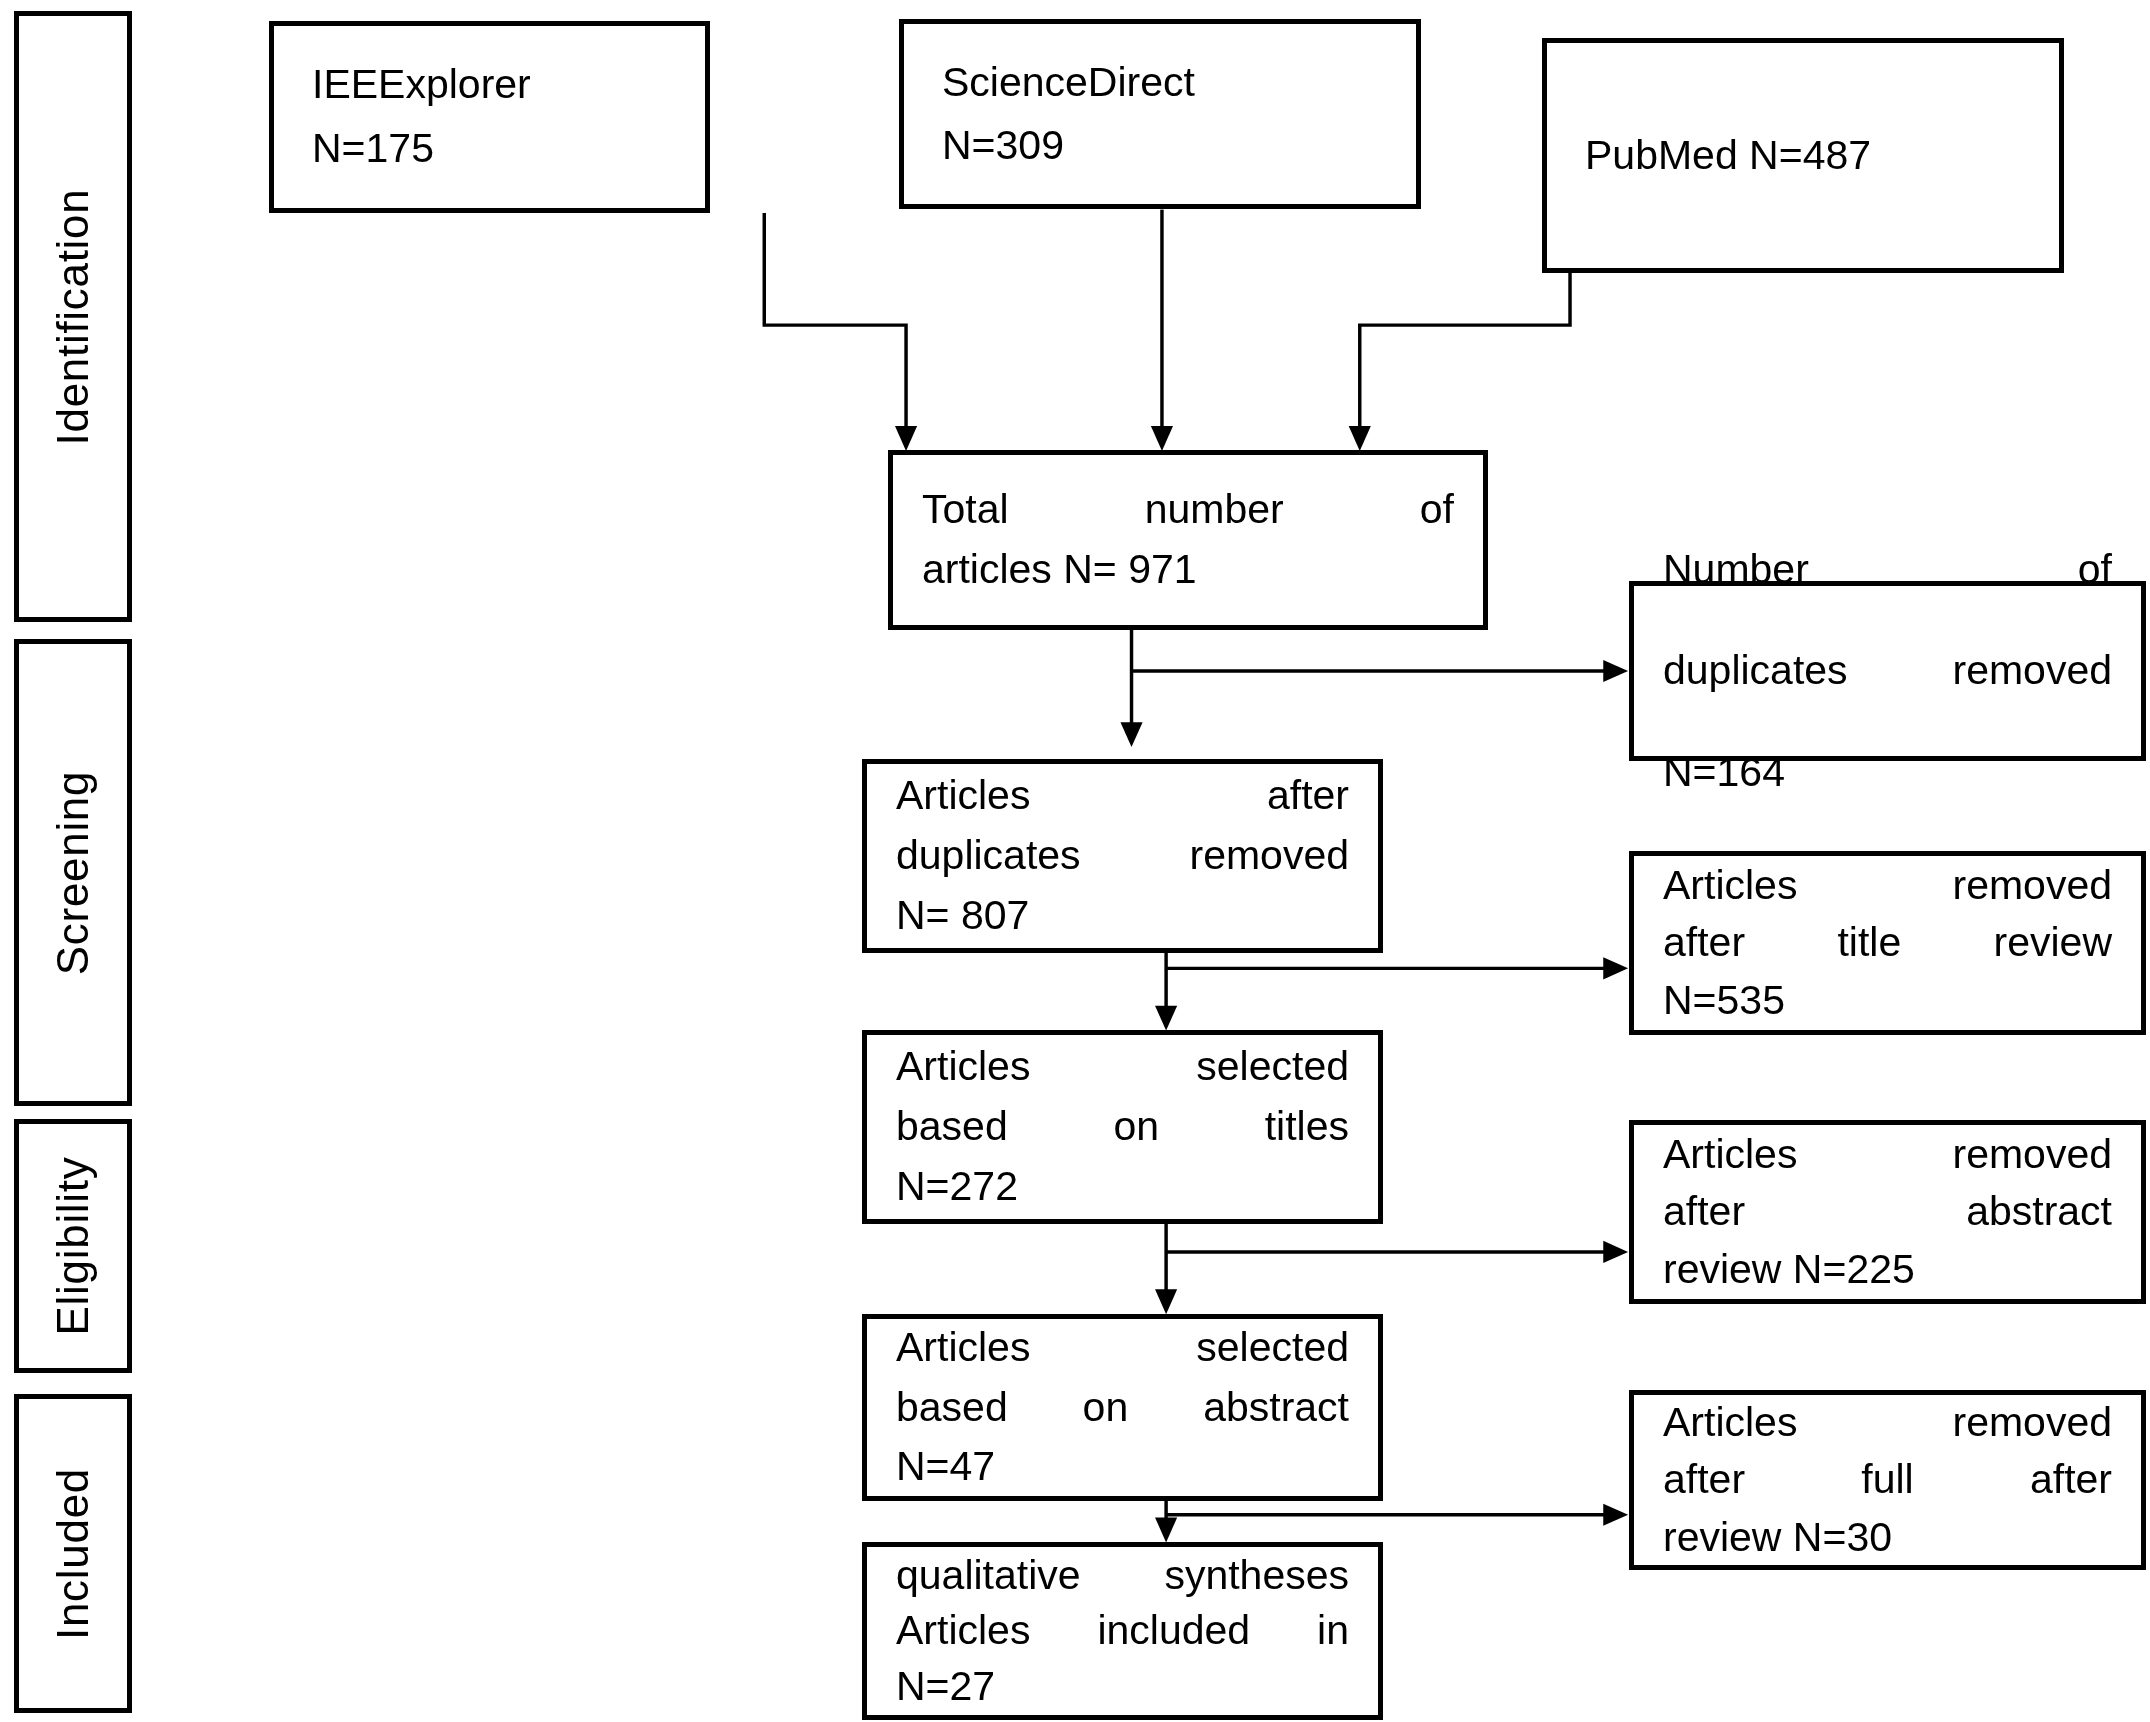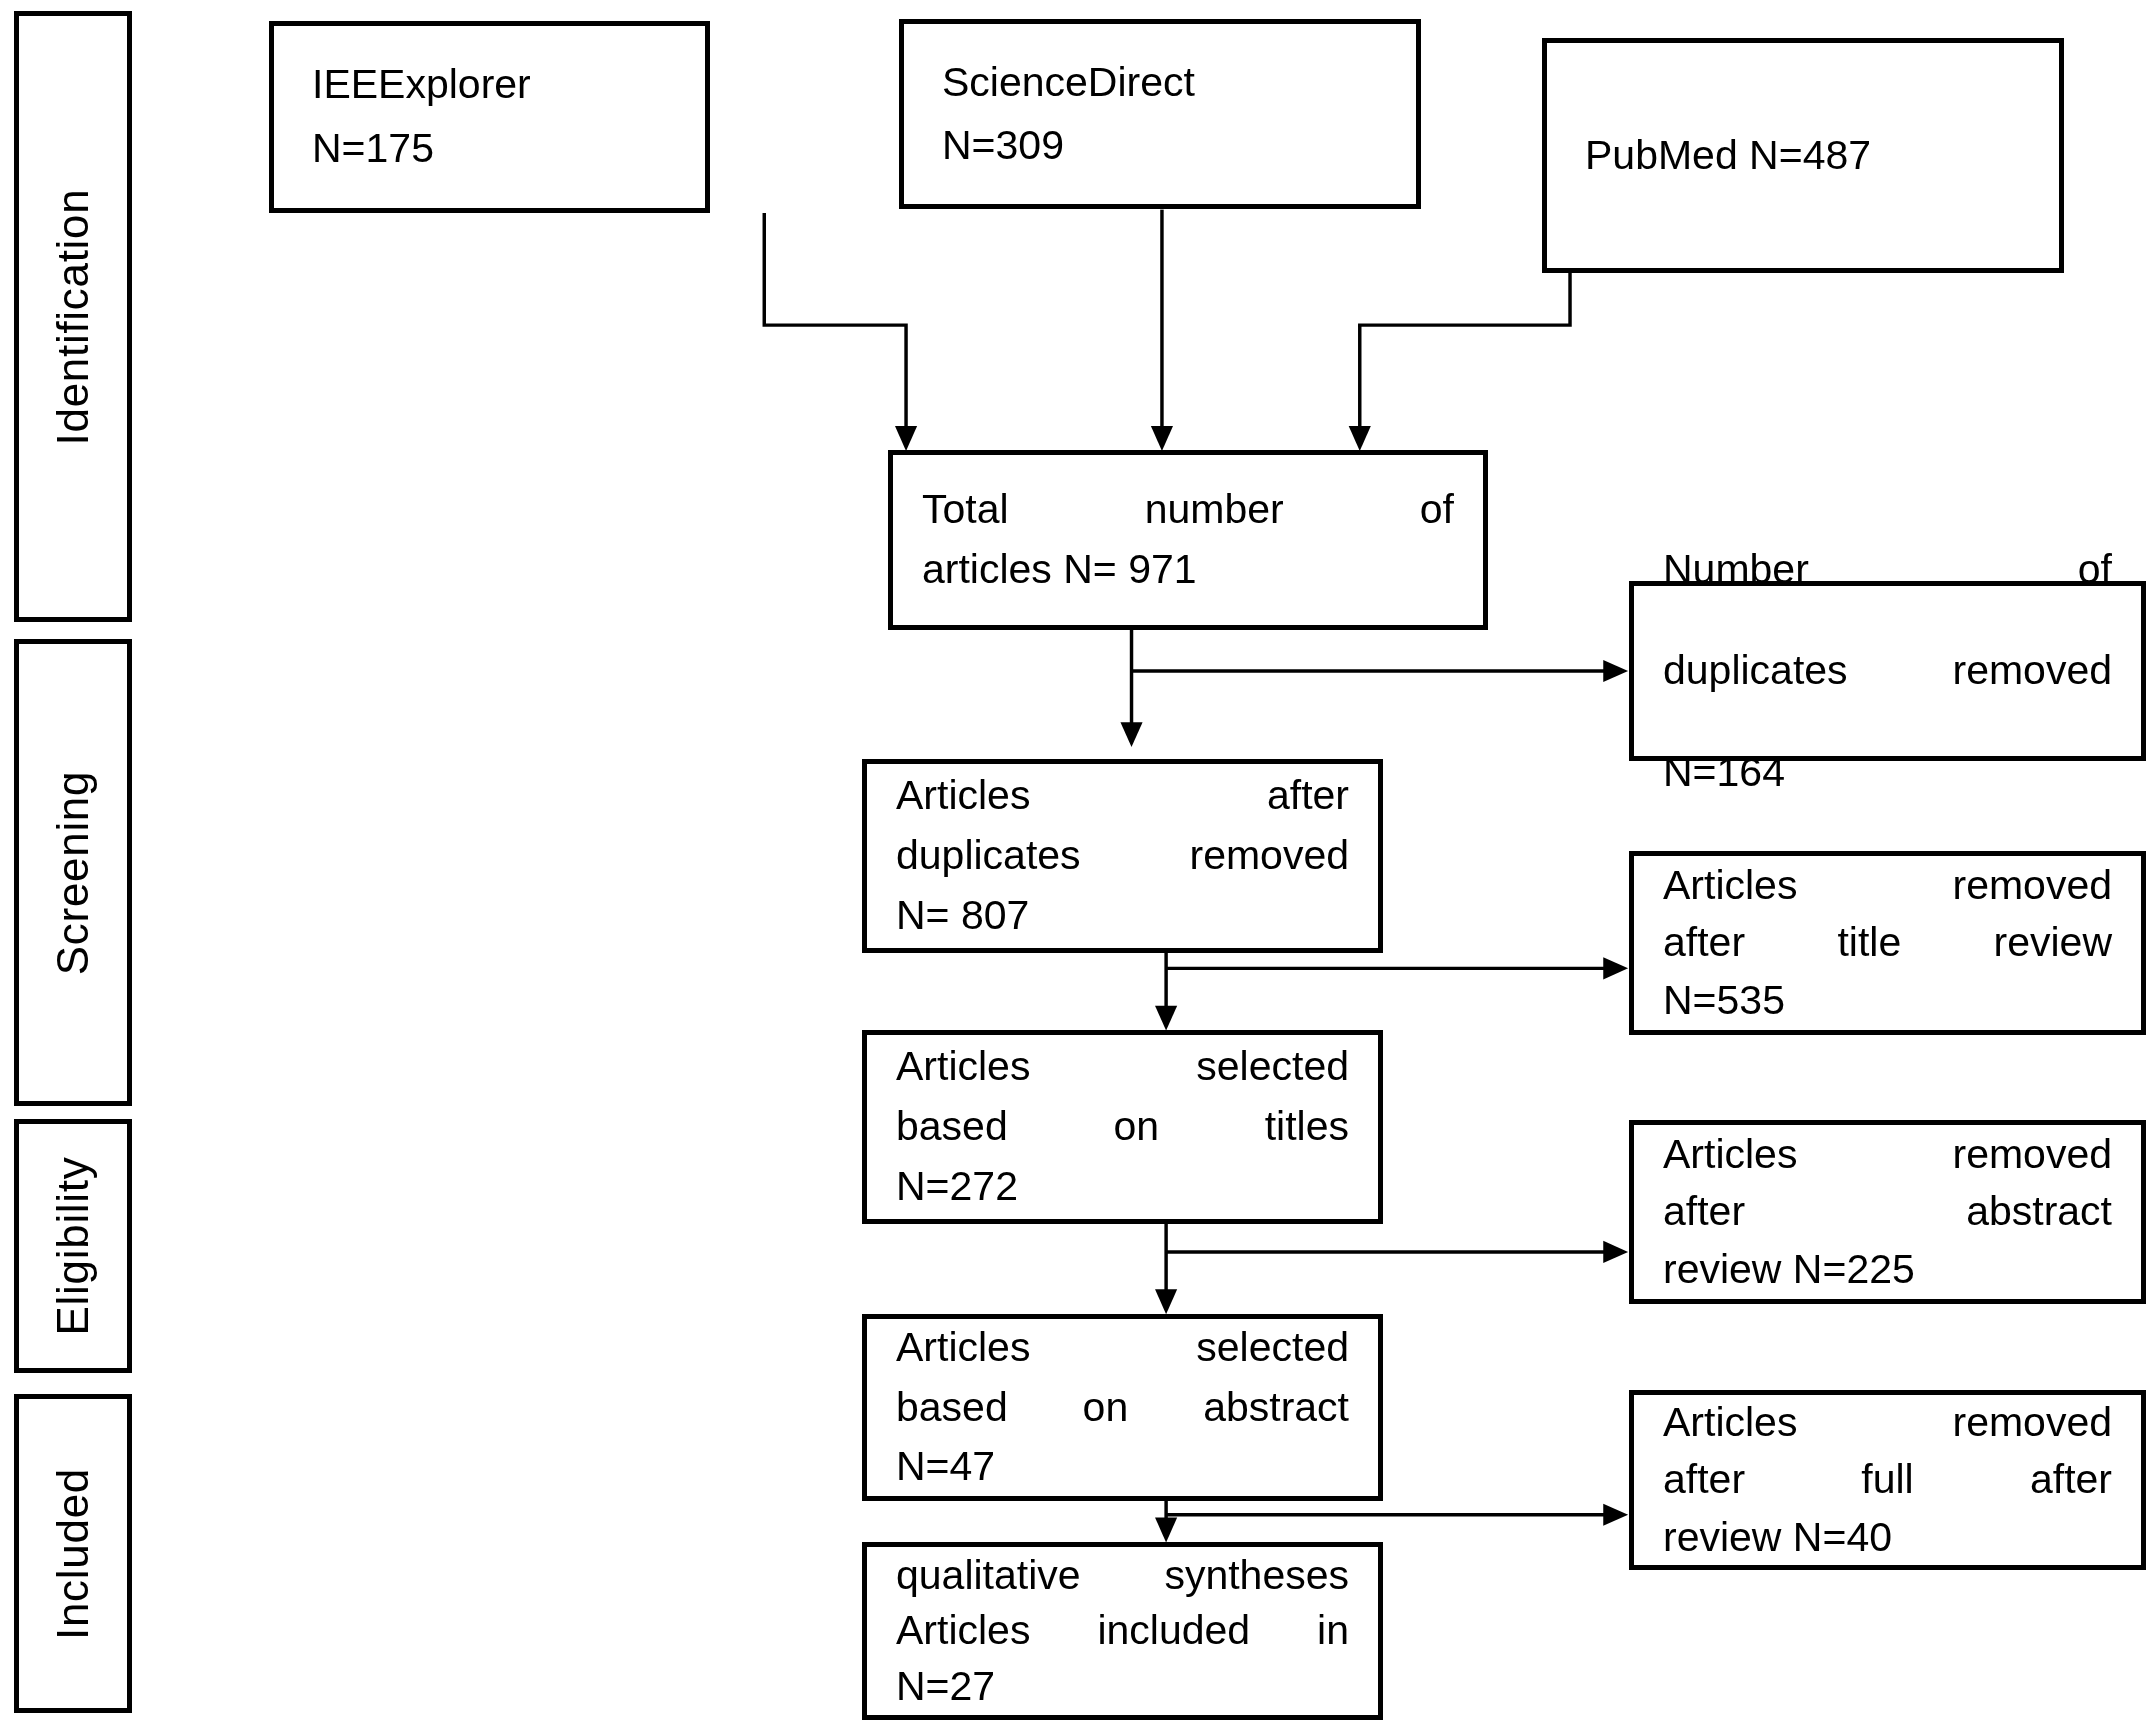--- a/index.html
+++ b/index.html
@@ -197,17 +197,17 @@
     <div class="lline">N=535</div>
   </div>
   <div class="flow-box" style="left:1629px; top:1120px; width:517px; height:184px; line-height:1.4;">
     <div class="jline">Articles removed</div>
     <div class="jline">after abstract</div>
     <div class="lline">review N=225</div>
   </div>
   <div class="flow-box" style="left:1629px; top:1390px; width:517px; height:180px; line-height:1.4;">
     <div class="jline">Articles removed</div>
     <div class="jline">after full after</div>
-    <div class="lline">review N=40</div>
+    <div class="lline">review N=30</div>
   </div>
 
 </div>
 
 
 </body></html>

